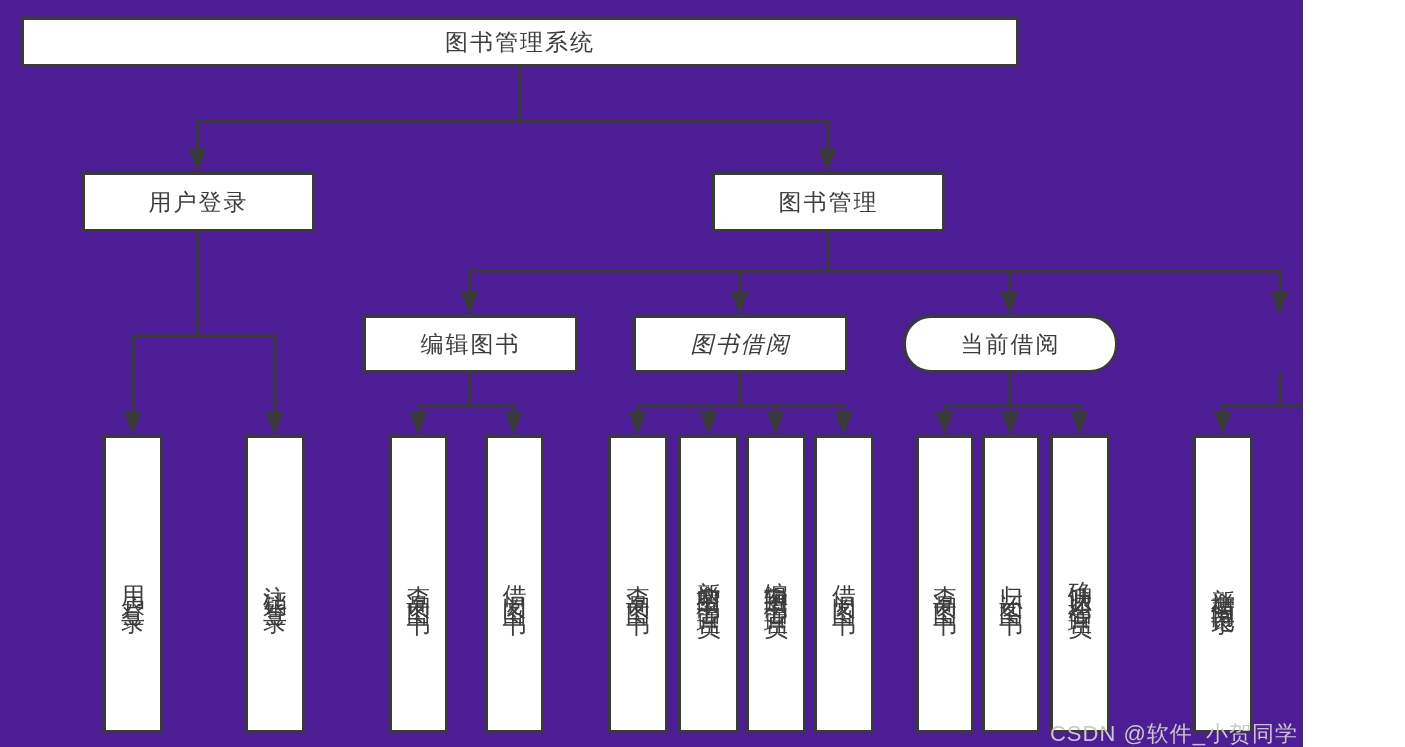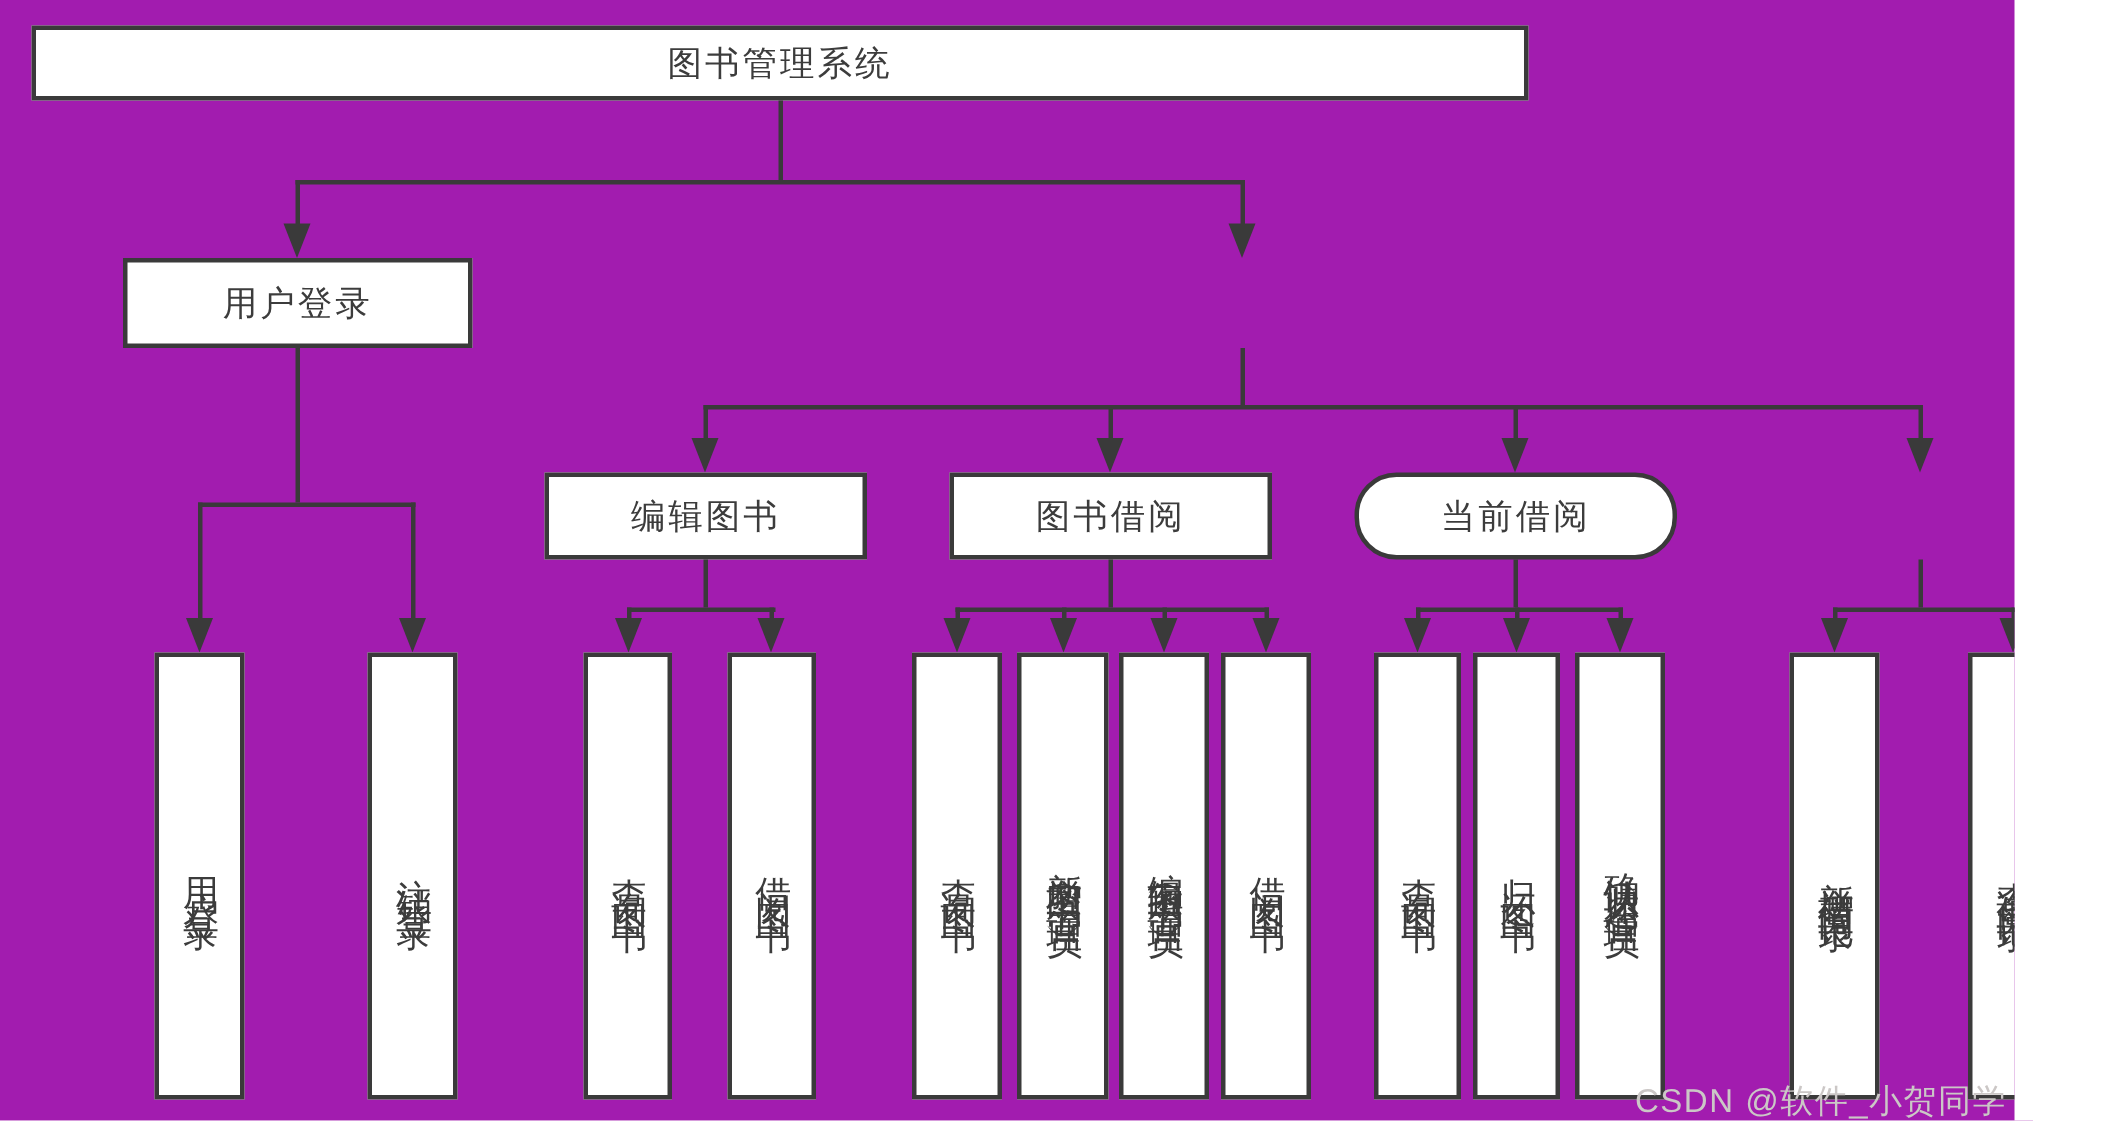--- a/index.html
+++ b/index.html
@@ -1,23 +1,22 @@
 <!DOCTYPE html>
 <html><head>
 <meta charset="utf-8">
 <style>
   html, body { margin: 0; padding: 0; background: #ffffff; }
   #canvas {
     position: relative;
     width: 1303px;
     height: 747px;
-    background: #a21caf;
+    background: #4c1d95;
     font-family: "Liberation Sans", "DejaVu Sans", sans-serif;
     overflow: hidden;
-    padding-left: 40px;
   }
   .node {
     position: absolute;
     box-sizing: border-box;
     background: #ffffff;
     border: 3px solid #3a3a3a;
     color: #3c3c3c;
     display: flex;
     align-items: center;
     justify-content: center;
@@ -68,41 +67,42 @@
   <div class="node hbox" style="left:21px; top:17px; width:998px; height:50px;">图书管理系统</div>
 
   <div class="vline" style="left:519px; top:67px; height:53px;"></div>
   <div class="hline" style="left:197px; top:120px; width:633px;"></div>
   <div class="vline" style="left:197px; top:120px; height:31px;"></div>
   <div class="arrow" style="left:189px; top:149px;"></div>
   <div class="vline" style="left:827px; top:120px; height:31px;"></div>
   <div class="arrow" style="left:819px; top:149px;"></div>
 
   <div class="node hbox" style="left:82px; top:172px; width:233px; height:60px;">用户登录</div>
+  <div class="node hbox" style="left:712px; top:172px; width:233px; height:60px;">图书管理</div>
 
   <div class="vline" style="left:197px; top:232px; height:103px;"></div>
   <div class="hline" style="left:132px; top:335px; width:145px;"></div>
   <div class="vline" style="left:132px; top:335px; height:77px;"></div>
   <div class="arrow" style="left:124px; top:412px;"></div>
   <div class="vline" style="left:274px; top:335px; height:77px;"></div>
   <div class="arrow" style="left:266px; top:412px;"></div>
 
   <div class="vline" style="left:827px; top:232px; height:38px;"></div>
   <div class="hline" style="left:469px; top:270px; width:813px;"></div>
   <div class="vline" style="left:469px; top:270px; height:24px;"></div>
   <div class="arrow" style="left:461px; top:292px;"></div>
   <div class="vline" style="left:739px; top:270px; height:24px;"></div>
   <div class="arrow" style="left:731px; top:292px;"></div>
   <div class="vline" style="left:1009px; top:270px; height:24px;"></div>
   <div class="arrow" style="left:1001px; top:292px;"></div>
   <div class="vline" style="left:1279px; top:270px; height:24px;"></div>
   <div class="arrow" style="left:1271px; top:292px;"></div>
 
   <div class="node hbox" style="left:363px; top:315px; width:215px; height:58px;">编辑图书</div>
-  <div class="node hbox" style="left:633px; top:315px; width:215px; height:58px;">图书借阅</div>
+  <div class="node hbox" style="left:633px; top:315px; width:215px; height:58px;font-style:italic;">图书借阅</div>
   <div class="node hbox" style="left:903px; top:315px; width:215px; height:58px;border-radius:28px;">当前借阅</div>
 
   <div class="vline" style="left:469px; top:373px; height:32px;"></div>
   <div class="hline" style="left:418px; top:405px; width:99px;"></div>
   <div class="vline" style="left:418px; top:405px; height:7px;"></div>
   <div class="arrow" style="left:410px; top:412px;"></div>
   <div class="vline" style="left:513px; top:405px; height:7px;"></div>
   <div class="arrow" style="left:505px; top:412px;"></div>
 
   <div class="vline" style="left:739px; top:373px; height:32px;"></div>

